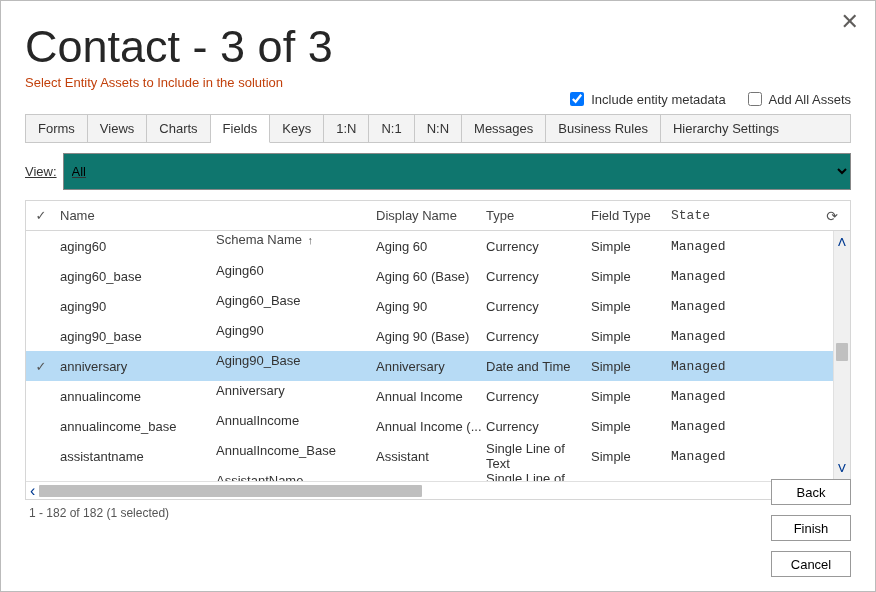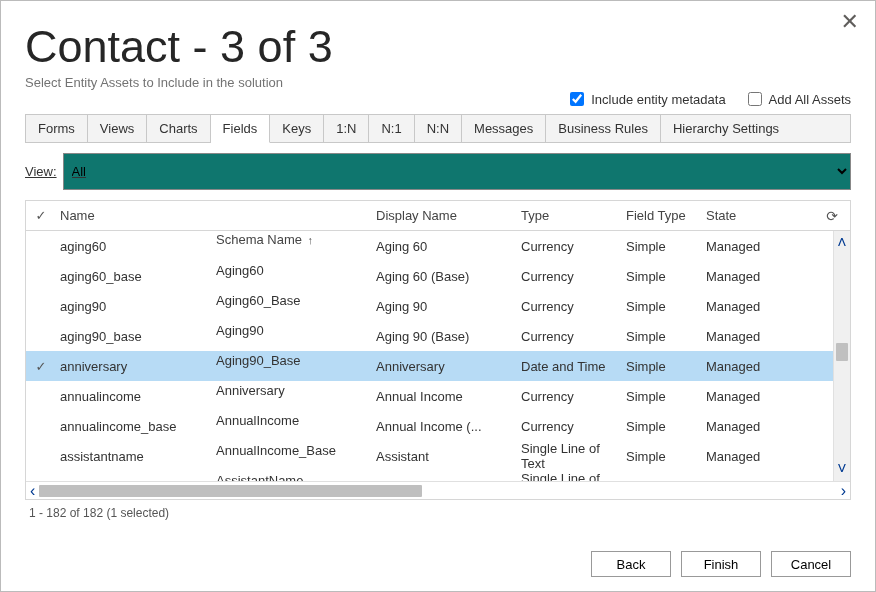--- a/index.html
+++ b/index.html
@@ -28,21 +28,21 @@
     line-height: 1;
   }
   .title {
     font-size: 45px;
     font-weight: 300;
     color: #262626;
     margin: 2px 0 0 0;
   }
   .subtitle {
     font-size: 13px;
-    color: #737373;
+    color: #c2410c;
     margin-top: 2px;
   }
   .meta-row {
     position: absolute;
     right: 24px;
     top: 88px;
     font-size: 13px;
     display: flex;
     gap: 18px;
     align-items: center;
@@ -120,23 +120,23 @@
     font-size: 13px;
     color: #333;
   }
   .grid-row.selected {
     background: #b7dbf5;
   }
   .col-check { width: 30px; text-align:center; color:#666; }
   .col-name  { width: 160px; padding-left: 4px; }
   .col-schema{ width: 160px; margin-top: 48px; }
   .col-disp  { width: 110px; }
-  .col-type  { width: 105px; margin-left: 35px; }
+  .col-type  { width: 105px; }
   .col-ftype { width: 80px; }
-  .col-state { width: 90px; }
+  .col-state { width: 90px; font-family: Liberation Mono, monospace; }
   .col-refresh { flex:1; text-align:right; padding-right:6px; color:#555; font-size:14px;}
   .sort-arrow { font-size: 11px; color:#555; margin-left:2px;}
 
   .vscroll {
     width: 17px;
     background: #f0f0f0;
     border-left: 1px solid #e0e0e0;
     position: relative;
     flex-shrink: 0;
   }
@@ -198,20 +198,21 @@
     font-size: 12px;
     padding: 2px 4px;
   }
 
   .footer-btns {
     position: absolute;
     bottom: 14px;
     right: 24px;
     display: flex;
     gap: 10px;
+    flex-direction: column;
   }
   .footer-btns button {
     width: 80px;
     height: 26px;
     background: #fff;
     border: 1px solid #999;
     font-family: inherit;
     font-size: 13px;
     cursor: pointer;
   }

